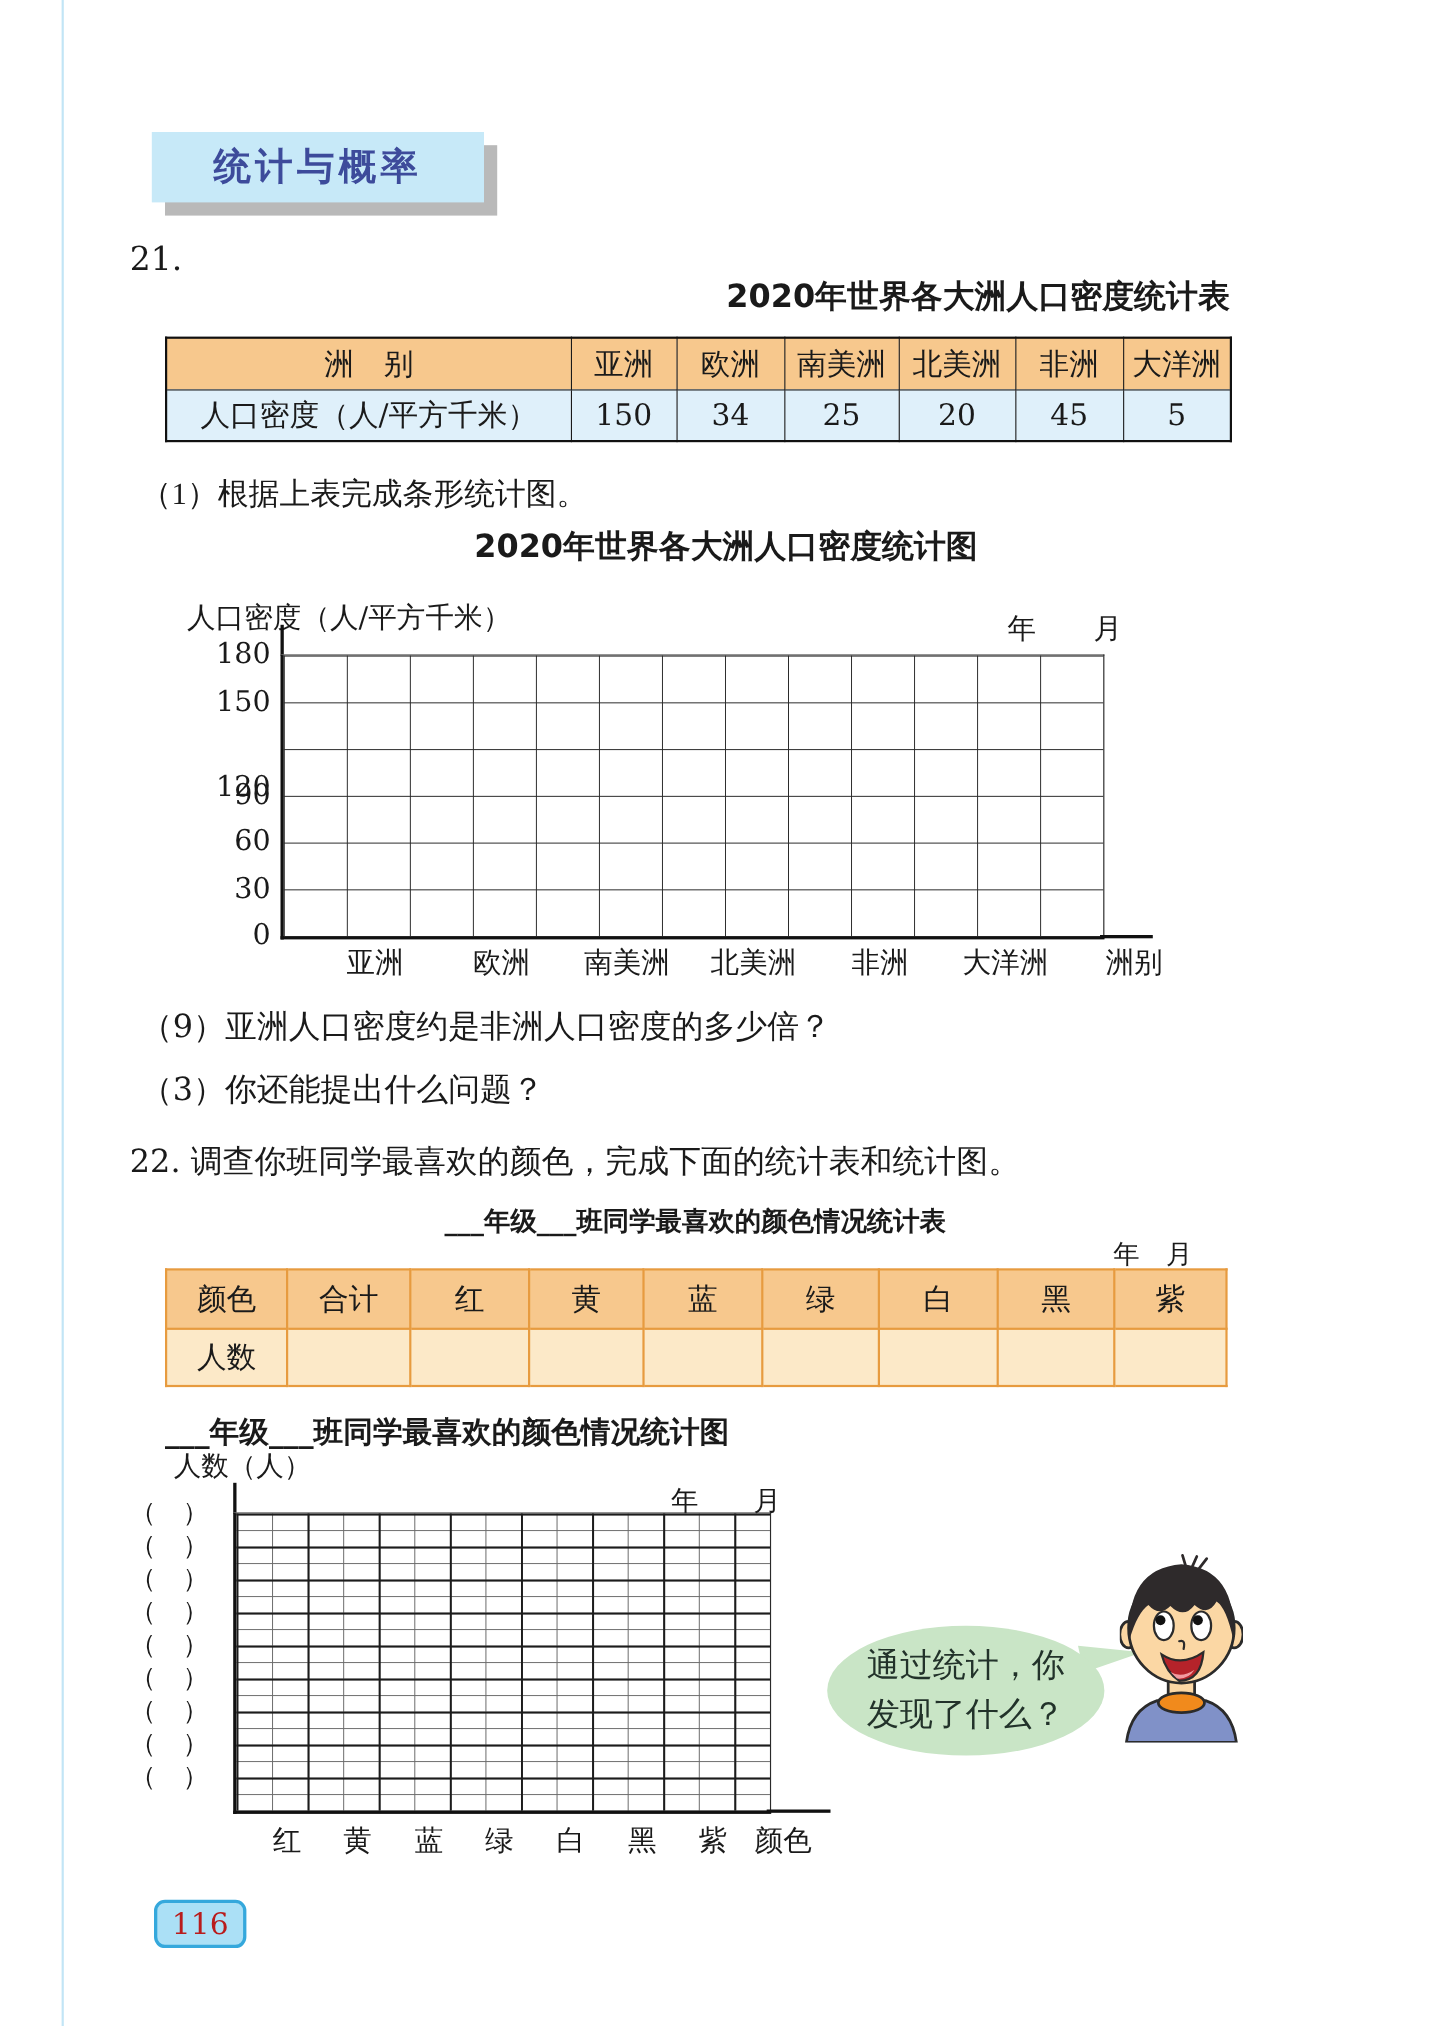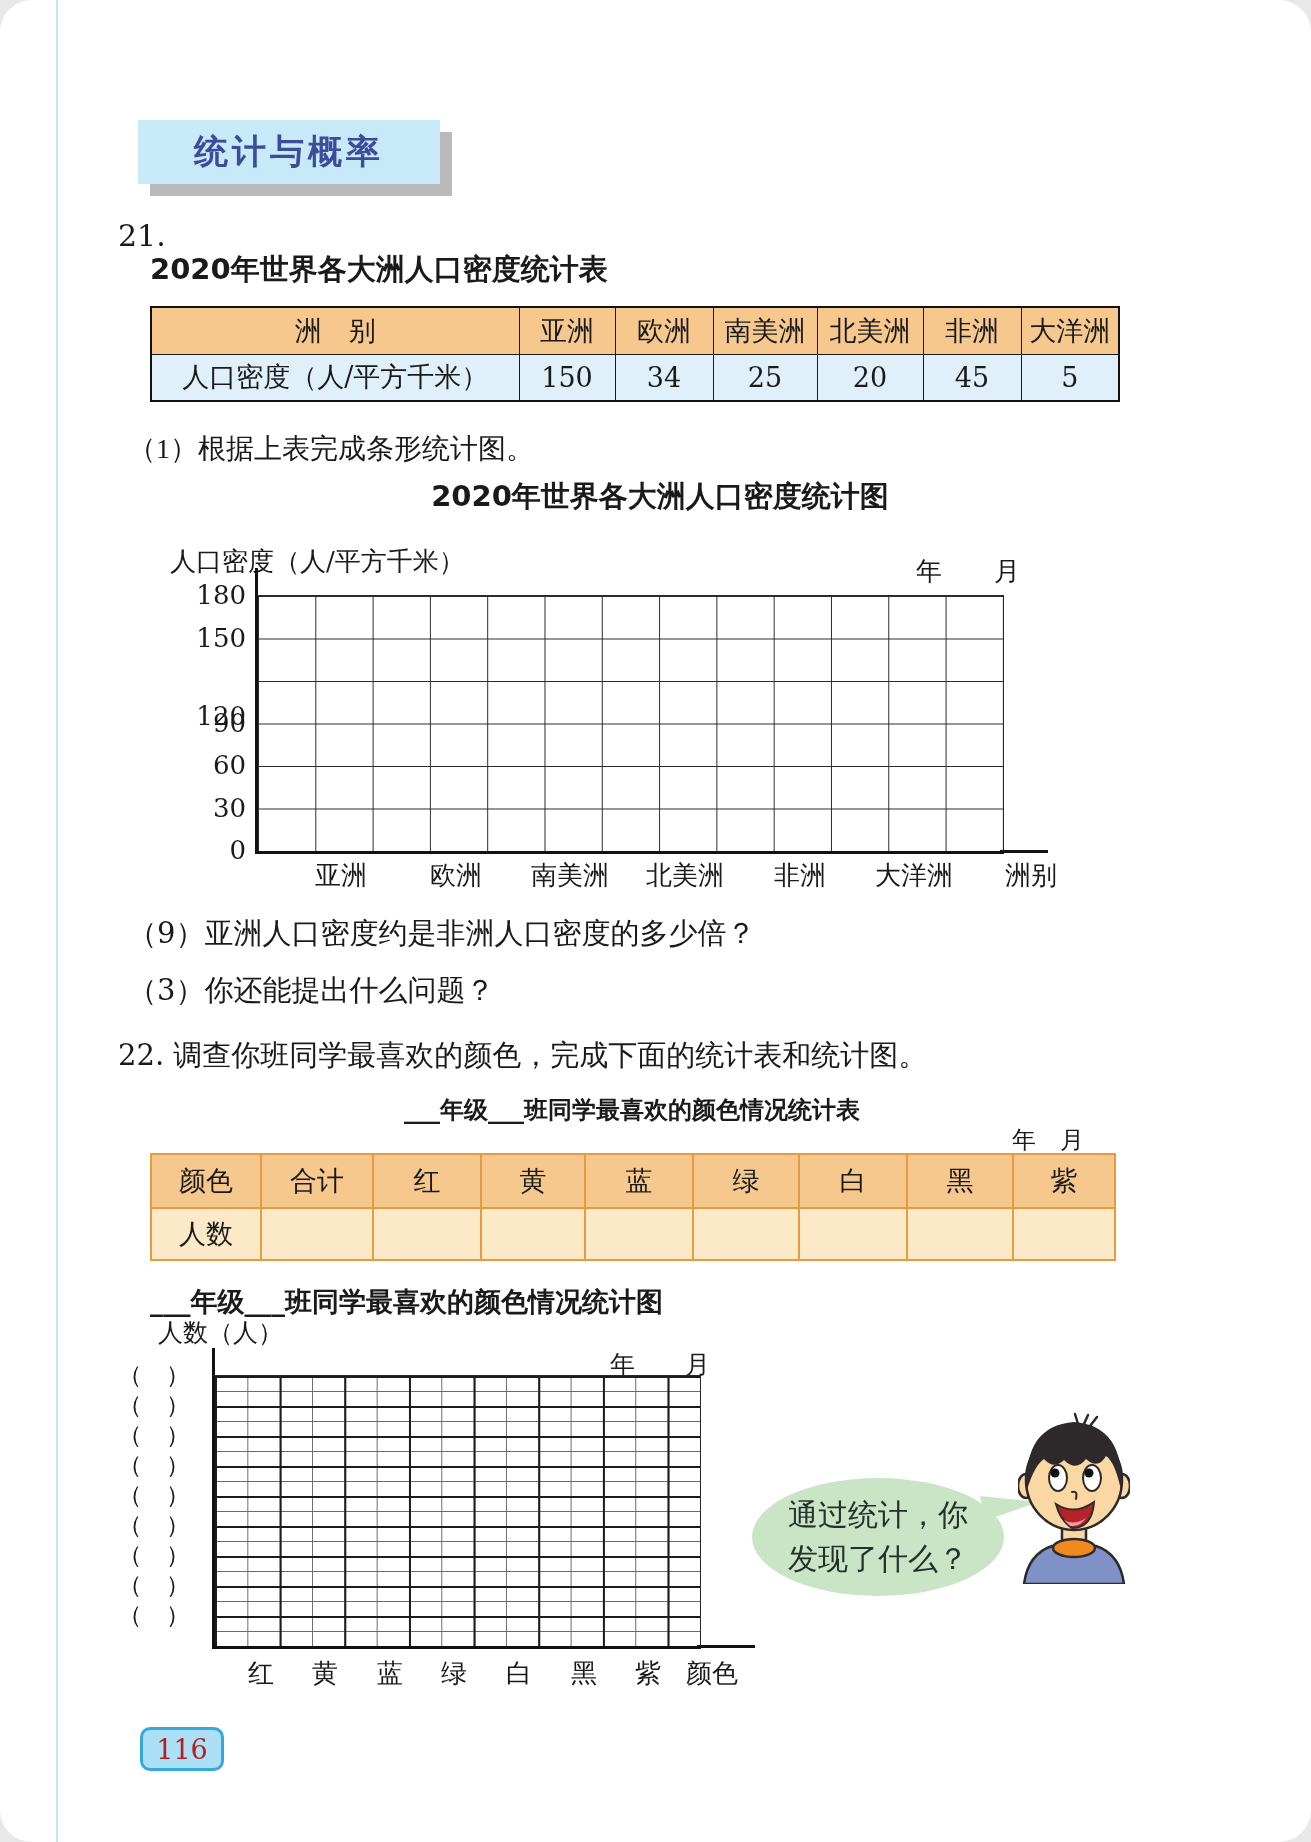--- a/index.html
+++ b/index.html
@@ -1,17 +1,17 @@
 <!DOCTYPE html>
 <html><head>
 <meta charset="utf-8">
 <style>
   html,body{margin:0;padding:0;background:#e8e8e8;}
   .page{position:relative;width:1311px;height:1842px;background:#ffffff;overflow:hidden;
-        font-family:"DejaVu Serif","Liberation Serif",serif;color:#1a1a1a;border-radius:32px;}
+        font-family:"DejaVu Serif","Liberation Serif",serif;color:#1a1a1a;}
   .abs{position:absolute;}
   .serif{font-family:"DejaVu Serif","Liberation Serif",serif;}
   .hei{font-family:"DejaVu Sans","Liberation Sans",sans-serif;font-weight:bold;}
   .cx{transform:translateX(-50%);white-space:nowrap;}
   .cy{transform:translateY(-50%);}
   .margin-rule{left:56px;top:0;width:2px;height:1842px;background:#c2e5f6;}
   
   .badge-shadow{left:150px;top:132px;width:302px;height:64px;background:#b9b9b9;}
   .badge{left:138px;top:120px;width:302px;height:64px;background:#c7e9f8;
          display:flex;align-items:center;justify-content:center;
@@ -67,21 +67,21 @@
 
   <div class="abs margin-rule"></div>
 
   <div class="abs badge-shadow"></div>
   <div class="abs badge">
     <span>统计与概率</span>
   </div>
 
   <div class="abs serif" style="left:118px;top:218px;font-size:30px;">21.</div>
 
-  <div class="abs hei" style="left:150px;top:250px;width:968px;text-align:left;font-size:29px;">2020年世界各大洲人口密度统计表</div>
+  <div class="abs hei" style="left:150px;top:250px;width:968px;text-align:right;font-size:29px;">2020年世界各大洲人口密度统计表</div>
 
   <table class="t1">
     <colgroup>
       <col style="width:368px">
         <col style="width:96px">
         <col style="width:98px">
       <col style="width:104px">
         <col style="width:106px">
         <col style="width:98px">
         <col style="width:98px">

